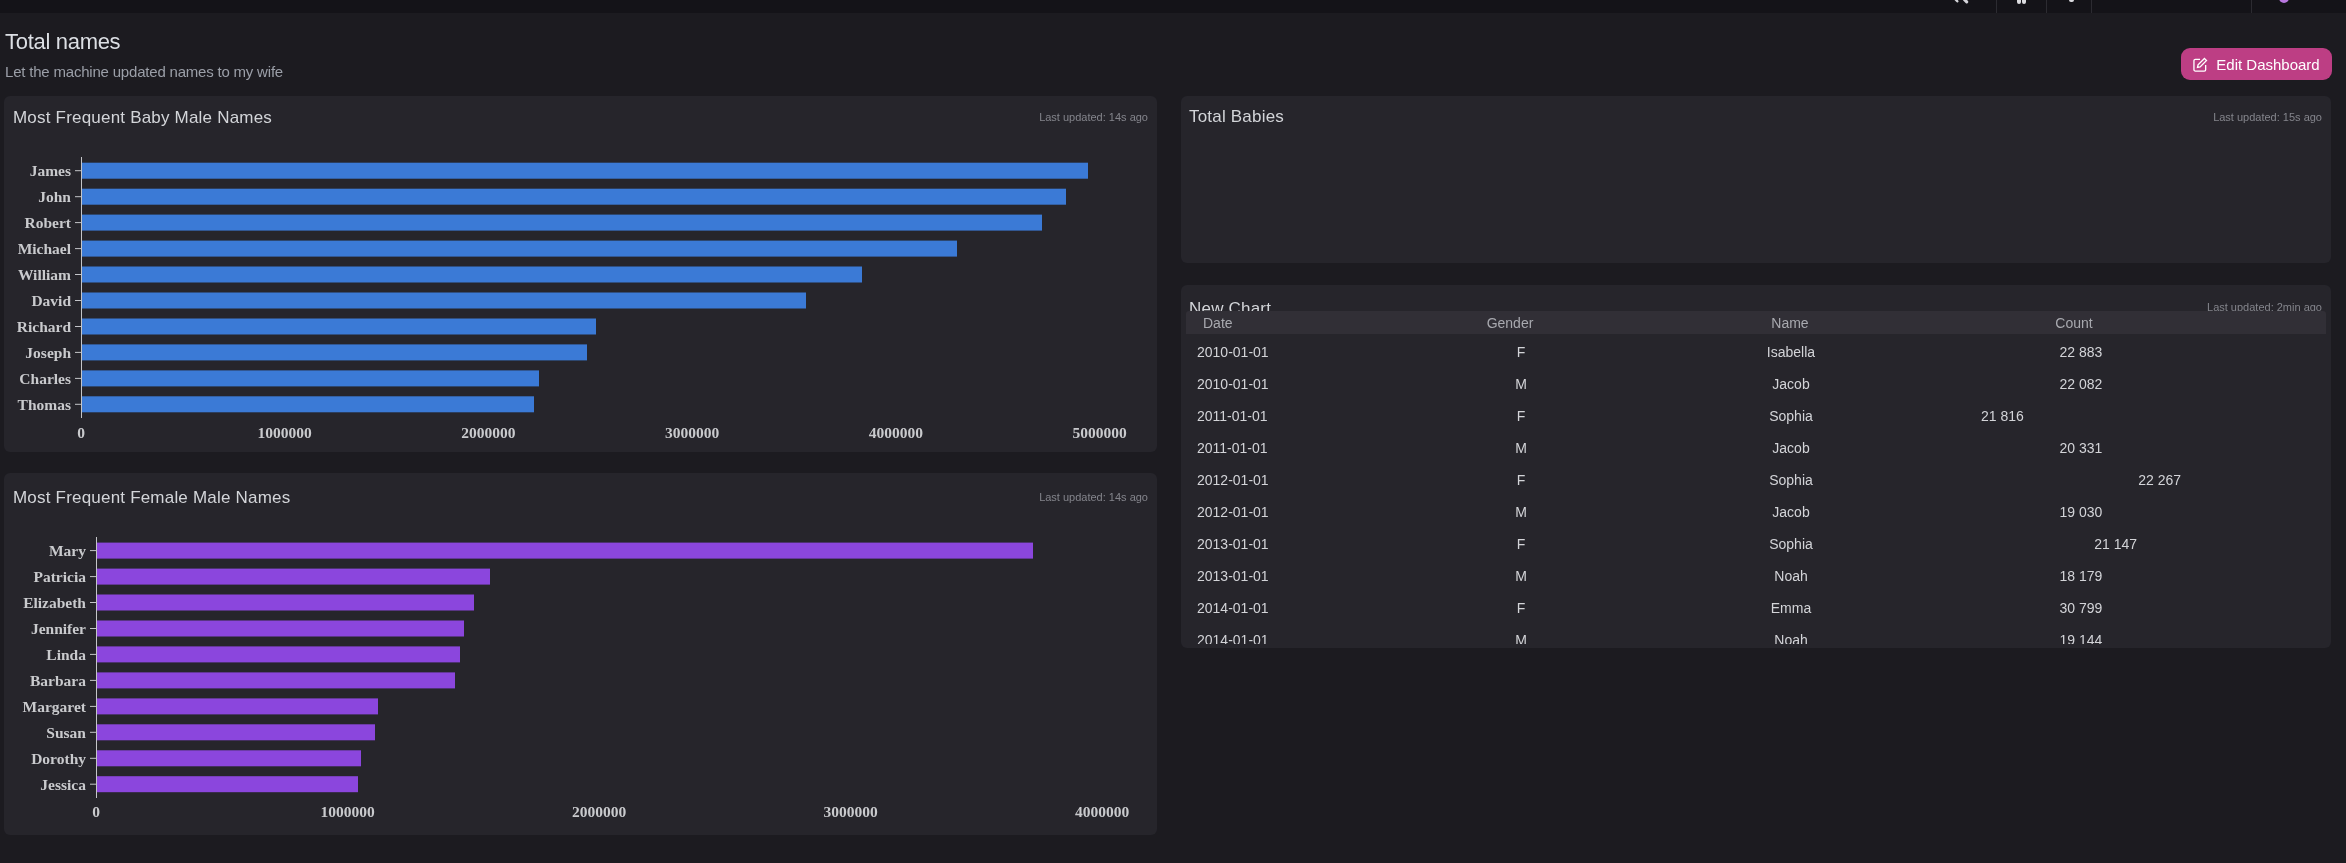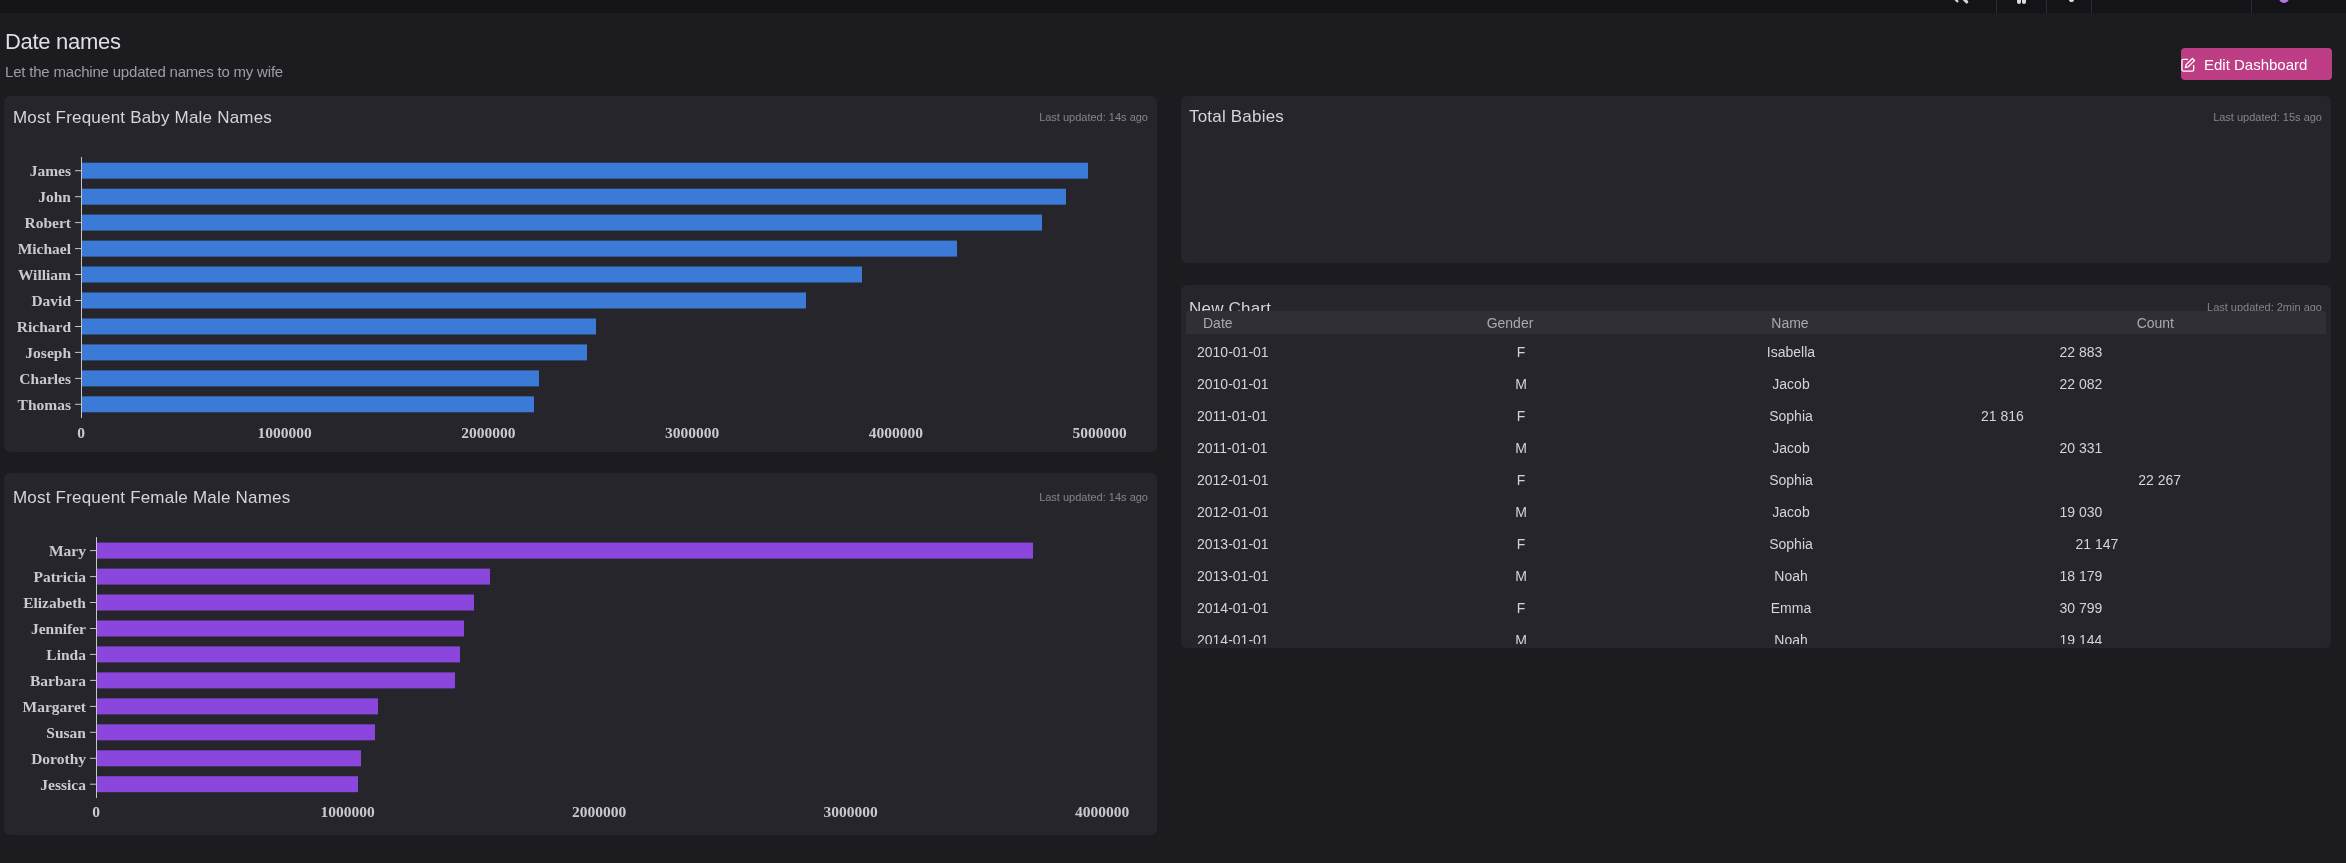--- a/index.html
+++ b/index.html
@@ -13,23 +13,23 @@
 <div style="position:absolute;left:2251px;top:0;width:1px;height:13px;background:#2c2b31"></div>
 <svg style="position:absolute;left:1948px;top:0" width="28" height="13" viewBox="0 0 28 13" overflow="visible">
       <line x1="7" y1="-1.2" x2="9.3" y2="1.3" stroke="#d5d5da" stroke-width="2.4" stroke-linecap="round"></line>
       <line x1="16.3" y1="-0.6" x2="18.7" y2="1.9" stroke="#d5d5da" stroke-width="3" stroke-linecap="round"></line>
     </svg>
 <div style="position:absolute;left:2016.5px;top:-2px;width:4px;height:6px;background:#dcdce0;border-radius:0 0 2px 2px"></div>
 <div style="position:absolute;left:2021.8px;top:-2px;width:4px;height:6px;background:#dcdce0;border-radius:0 0 2px 2px"></div>
 <div style="position:absolute;left:2068.5px;top:-2px;width:5px;height:3.5px;background:#dcdce0;border-radius:0 0 2px 2px"></div>
 <div style="position:absolute;left:2279px;top:-7.3px;width:10px;height:10px;background:#b877de;border-radius:50%"></div>
 </div>
-<div style="position:absolute;left:5px;top:29px;font-size:22px;letter-spacing:-0.3px;color:#dcdfe4;font-weight:500">Date names</div>
+<div style="position:absolute;left:5px;top:29px;font-size:22px;letter-spacing:-0.3px;color:#dcdfe4;font-weight:500">Total names</div>
 <div style="position:absolute;left:5px;top:63px;font-size:15px;letter-spacing:-0.2px;color:#9b9fa8">Let the machine updated names to my wife</div>
-<div style="position:absolute;left:2181px;top:48px;width:151px;height:32px;background:#bd3e84;border-radius:4px;display:flex;align-items:center;justify-content:flex-start;gap:8px">
+<div style="position:absolute;left:2181px;top:48px;width:151px;height:32px;background:#bd3e84;border-radius:9px;display:flex;align-items:center;justify-content:center;gap:8px">
     <svg width="15" height="15" viewBox="0 0 16 16" fill="none" stroke="#ffffff" stroke-width="1.4">
       <path d="M13.5 8.5v5a1.5 1.5 0 0 1-1.5 1.5H2.5A1.5 1.5 0 0 1 1 13.5V4a1.5 1.5 0 0 1 1.5-1.5h5"></path>
       <path d="M12.2 1.6l2.2 2.2-6.8 6.8-2.8.6.6-2.8z"></path>
     </svg>
     <span style="color:#fff;font-size:15px;font-weight:500">Edit Dashboard</span>
   </div>
 <div class="card" style="left:4px;top:96px;width:1153px;height:356px">
 <div class="ctitle" style="left:9px;top:12px">Most Frequent Baby Male Names</div>
 <div class="upd" style="right:9px;top:15px">Last updated: 14s ago</div>
 <svg width="1153" height="356" style="position:absolute;left:0;top:0">
@@ -118,21 +118,21 @@
 <div class="ctitle" style="left:8px;top:11px">Total Babies</div>
 <div class="upd" style="right:9px;top:15px">Last updated: 15s ago</div>
 </div>
 <div class="card" style="left:1181px;top:285px;width:1150px;height:363px;overflow:hidden">
 <div class="ctitle" style="left:8px;top:14px">New Chart</div>
 <div class="upd" style="right:9px;top:16px">Last updated: 2min ago</div>
 <div style="position:absolute;left:5px;top:26px;width:1140px;height:23px;background:#312f36;border-radius:3px 3px 0 0">
       <span style="position:absolute;left:17px;top:4px;font-size:14px;color:#a8a9af">Date</span>
       <span style="position:absolute;left:224px;top:4px;width:200px;text-align:center;font-size:14px;color:#a8a9af">Gender</span>
       <span style="position:absolute;left:504px;top:4px;width:200px;text-align:center;font-size:14px;color:#a8a9af">Name</span>
-      <span style="position:absolute;left:788px;top:4px;width:200px;text-align:right;font-size:14px;color:#a8a9af">Count</span>
+      <span style="position:absolute;left:788px;top:4px;width:200px;text-align:center;font-size:14px;color:#a8a9af">Count</span>
     </div>
 <div style="position:absolute;left:0;top:58px;width:1150px;height:301px;overflow:hidden">
 <div style="position:absolute;left:0;top:0.8px;width:1150px;height:16px;font-size:14px;color:#d3d4d8;line-height:16px">
         <span style="position:absolute;left:16px">2010-01-01</span>
         <span style="position:absolute;left:240px;width:200px;text-align:center">F</span>
         <span style="position:absolute;left:510px;width:200px;text-align:center">Isabella</span>
         <span style="position:absolute;left:800px;width:200px;text-align:center">22 883</span>
       </div>
 <div style="position:absolute;left:0;top:32.8px;width:1150px;height:16px;font-size:14px;color:#d3d4d8;line-height:16px">
         <span style="position:absolute;left:16px">2010-01-01</span>
@@ -161,21 +161,21 @@
 <div style="position:absolute;left:0;top:160.8px;width:1150px;height:16px;font-size:14px;color:#d3d4d8;line-height:16px">
         <span style="position:absolute;left:16px">2012-01-01</span>
         <span style="position:absolute;left:240px;width:200px;text-align:center">M</span>
         <span style="position:absolute;left:510px;width:200px;text-align:center">Jacob</span>
         <span style="position:absolute;left:800px;width:200px;text-align:center">19 030</span>
       </div>
 <div style="position:absolute;left:0;top:192.8px;width:1150px;height:16px;font-size:14px;color:#d3d4d8;line-height:16px">
         <span style="position:absolute;left:16px">2013-01-01</span>
         <span style="position:absolute;left:240px;width:200px;text-align:center">F</span>
         <span style="position:absolute;left:510px;width:200px;text-align:center">Sophia</span>
-        <span style="position:absolute;left:816px;width:200px;text-align:center">21 147</span>
+        <span style="position:absolute;left:756px;width:200px;text-align:right">21 147</span>
       </div>
 <div style="position:absolute;left:0;top:224.8px;width:1150px;height:16px;font-size:14px;color:#d3d4d8;line-height:16px">
         <span style="position:absolute;left:16px">2013-01-01</span>
         <span style="position:absolute;left:240px;width:200px;text-align:center">M</span>
         <span style="position:absolute;left:510px;width:200px;text-align:center">Noah</span>
         <span style="position:absolute;left:800px;width:200px;text-align:center">18 179</span>
       </div>
 <div style="position:absolute;left:0;top:256.8px;width:1150px;height:16px;font-size:14px;color:#d3d4d8;line-height:16px">
         <span style="position:absolute;left:16px">2014-01-01</span>
         <span style="position:absolute;left:240px;width:200px;text-align:center">F</span>

